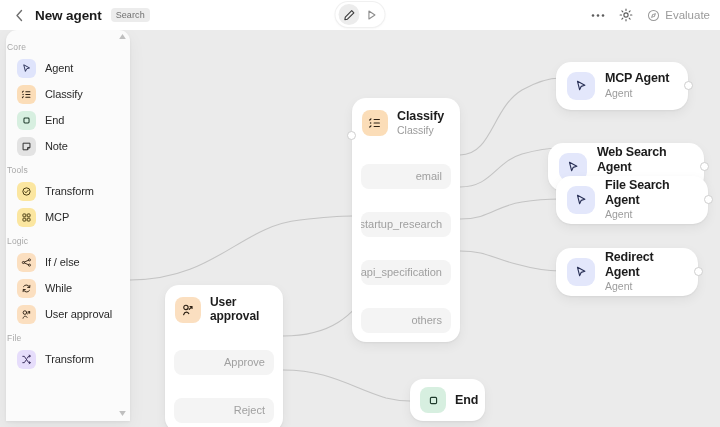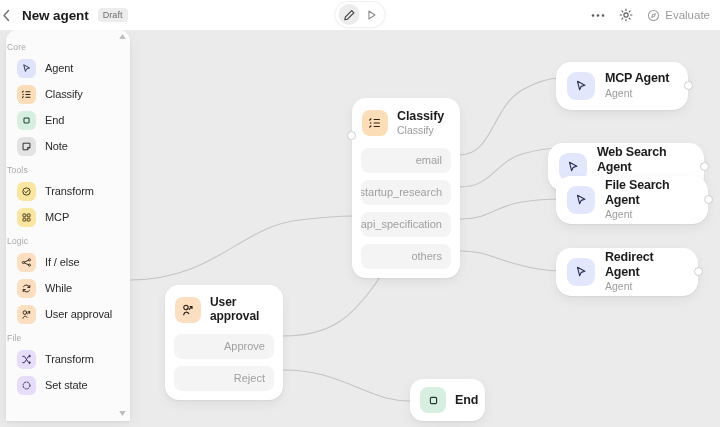--- a/index.html
+++ b/index.html
@@ -10,21 +10,21 @@
     overflow: hidden;
   }
   #app { position: relative; width: 720px; height: 427px; }
 
   
   .header {
     position: absolute; top: 0; left: 0; width: 720px; height: 30px;
     background: #ffffff; z-index: 40;
     display: flex; align-items: center;
   }
-  .hdr-left { display: flex; align-items: center; gap: 9px; padding-left: 0; }
+  .hdr-left { display: flex; align-items: center; gap: 9px; padding-left: 13px; }
   .back-chevron {
     width: 13px; height: 13px; color: #6f6f6f; flex: none;
     display: flex; align-items: center; justify-content: center; cursor: pointer;
   }
   .hdr-title { font-size: 13.5px; font-weight: 700; color: #1b1b1b; letter-spacing: -0.1px; }
   .draft-badge {
     font-size: 9px; color: #707070; background: #ececec;
     border-radius: 4px; padding: 2px 5px 2.5px; letter-spacing: 0.1px;
   }
 
@@ -81,21 +81,21 @@
     position: absolute; width: 9px; height: 9px; border-radius: 50%;
     background: #ffffff; border: 1.3px solid #cfcfcf; z-index: 12;
   }
 
   
   .classify-node { left: 352px; top: 68px; width: 108px; padding: 9px 9px 9px; }
   .classify-node .node-head { padding: 2px 0 3px 1px; }
   .row {
     height: 25px; background: #f4f4f4; border-radius: 8px;
     display: flex; align-items: center; justify-content: flex-end;
-    padding: 0 9px; font-size: 11px; color: #a0a0a0; margin-top: 7px;
+    padding: 0 9px; font-size: 11px; color: #a0a0a0; margin-top: 23px;
     white-space: nowrap; overflow: hidden;
   }
 
   
   .approval-node { left: 165px; top: 255px; width: 118px; padding: 9px; }
   .approval-node .node-head { padding: 2px 0 3px 1px; }
   .approval-node .node-title { font-size: 12px; }
 
   
   .agent-card {
@@ -151,21 +151,21 @@
 <div id="app">
 
   <div class="header">
     <div class="hdr-left">
       <span class="back-chevron">
         <svg width="9" height="13" viewBox="0 0 9 13" fill="none" stroke="currentColor" stroke-width="1.4" stroke-linecap="round" stroke-linejoin="round">
           <path d="M6.5 1.5 L2 6.5 L6.5 11.5"></path>
         </svg>
       </span>
       <span class="hdr-title">New agent</span>
-      <span class="draft-badge">Draft</span>
+      <span class="draft-badge">Search</span>
     </div>
 
     <div class="hdr-center">
       <button class="seg-btn active">
         <svg width="12" height="12" viewBox="0 0 14 14" fill="none" stroke="currentColor" stroke-width="1.3" stroke-linecap="round" stroke-linejoin="round">
           <path d="M9.6 1.9 L12.1 4.4 L4.6 11.9 L1.6 12.4 L2.1 9.4 Z"></path>
         </svg>
       </button>
       <button class="seg-btn">
         <svg width="12" height="12" viewBox="0 0 14 14" fill="none" stroke="currentColor" stroke-width="1.3" stroke-linecap="round" stroke-linejoin="round">
@@ -425,28 +425,20 @@
         <svg width="11" height="11" viewBox="0 0 16 16" fill="none" stroke="#2f2352" stroke-width="1.35" stroke-linecap="round" stroke-linejoin="round">
           <path d="M2.6 3.4 h2.2 l6.4 9.2 h2.2"></path>
           <path d="M2.6 12.6 h2.2 l2.4 -3.4"></path>
           <path d="M9 6.2 l2.2 -3.2 h2.2"></path>
           <path d="M11.9 1.6 L13.6 3 L11.9 4.5"></path>
           <path d="M11.9 11.2 L13.6 12.6 L11.9 14.1"></path>
         </svg>
       </span>
       <span class="sb-label">Transform</span>
     </div>
-    <div class="sb-item">
-      <span class="sb-icon" style="background:#e6ddfb;">
-        <svg width="11" height="11" viewBox="0 0 16 16" fill="none" stroke="#2f2352" stroke-width="1.4" stroke-linecap="round" stroke-dasharray="1.8 2.2">
-          <circle cx="8" cy="8" r="5"></circle>
-        </svg>
-      </span>
-      <span class="sb-label">Set state</span>
-    </div>
 
     <span class="sb-scroll-down">
       <svg width="7" height="5" viewBox="0 0 8 6" fill="currentColor">
           <path d="M0 0 L8 0 L4 6 Z"></path>
         </svg>
     </span>
   </div>
 
 </div>
 

